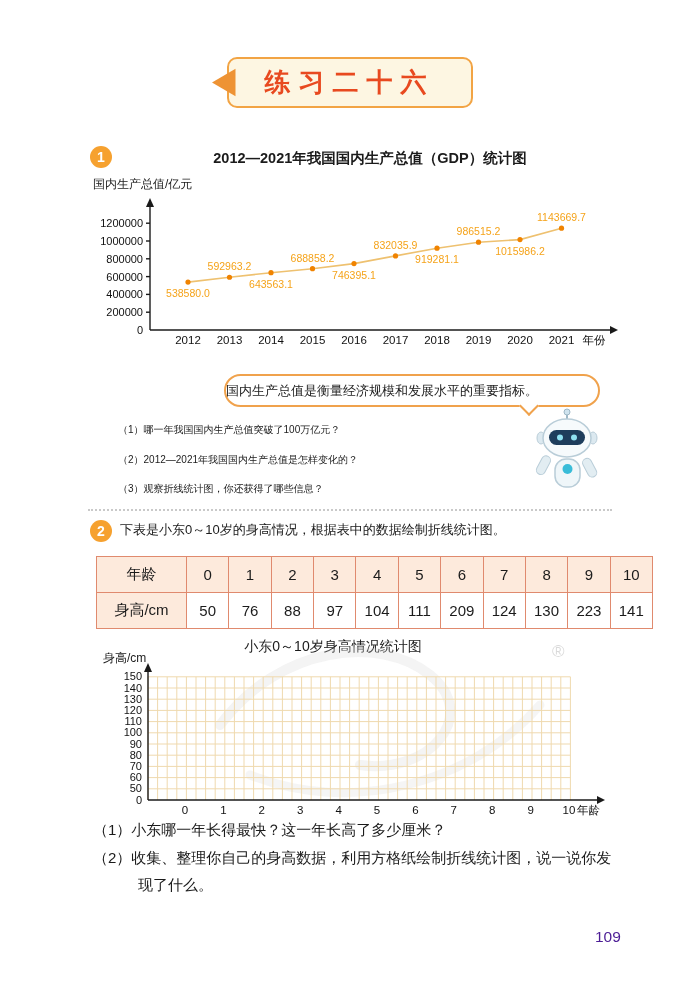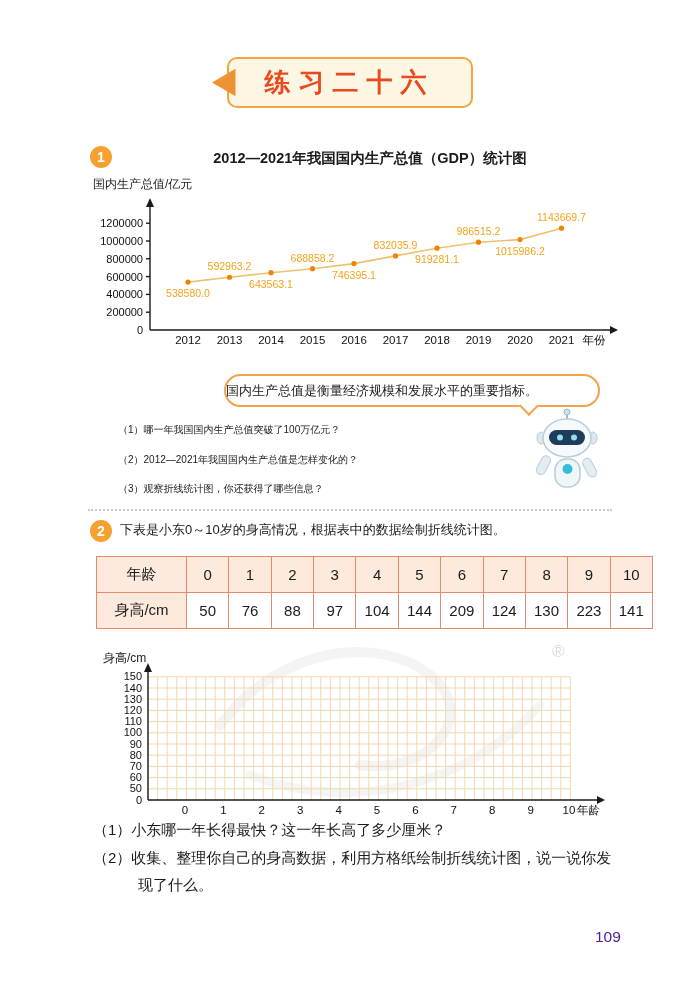--- a/index.html
+++ b/index.html
@@ -187,30 +187,31 @@
           <td class="peach">9</td>
           <td class="peach">10</td>
         </tr>
         <tr>
           <td class="th">身高/cm</td>
           <td>50</td>
           <td>76</td>
           <td>88</td>
           <td>97</td>
           <td>104</td>
-          <td>144</td>
+          <td>111</td>
           <td>209</td>
           <td>124</td>
           <td>130</td>
           <td>223</td>
           <td>141</td>
         </tr>
       </tbody>
     </table>
 
+  <div class="chart2-title">小东0～10岁身高情况统计图</div>
   <div class="ylabel ylabel2">身高/cm</div>
 
   <svg class="watermark" width="400" height="200" viewBox="0 0 400 200">
     <path d="M30,110 C90,30 190,20 240,60 C290,100 240,160 170,150" fill="none" stroke="#d6d6d6" stroke-width="10" stroke-linecap="round" opacity="0.5"></path>
     <path d="M60,160 C160,200 280,170 350,90" fill="none" stroke="#d6d6d6" stroke-width="9" stroke-linecap="round" opacity="0.45"></path>
     <text x="362" y="42" font-size="17" fill="#bdbdbd">®</text>
   </svg>
 
   <svg id="svg-height" width="560" height="170">
       <line x1="63" y1="145" x2="63" y2="21.80000000000001" class="grid"></line>

